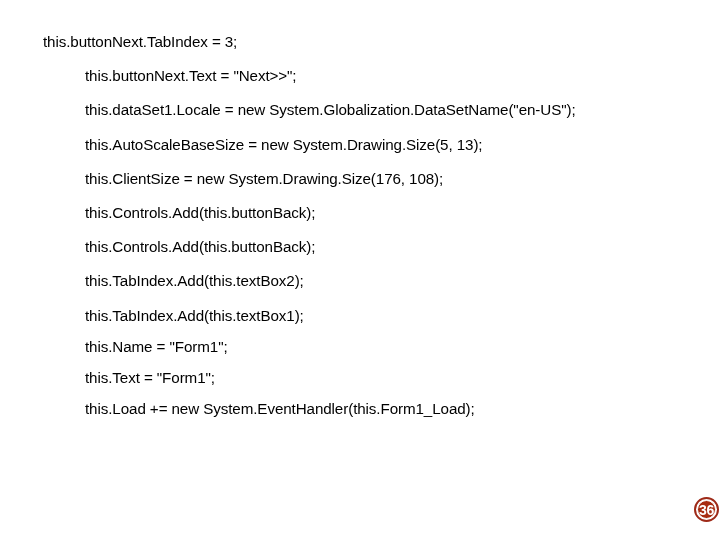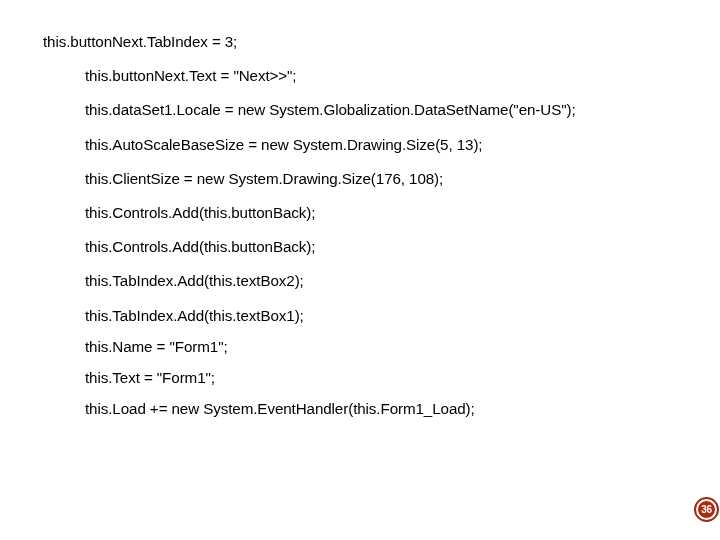--- a/index.html
+++ b/index.html
@@ -87,21 +87,21 @@
     height: 19px;
     box-sizing: border-box;
     border-radius: 50%;
     background: #a82d12;
     border: 1px solid #ffffff;
   }
   #page-badge .num {
     position: relative;
     z-index: 3;
     color: #ffffff;
-    font-size: 10px;
+    font-size: 14px;
     font-weight: bold;
     font-family: "Liberation Sans", sans-serif;
     line-height: 1;
     letter-spacing: -0.3px;
   }
 </style>
 </head>
 <body>
 
 <div id="slide">

